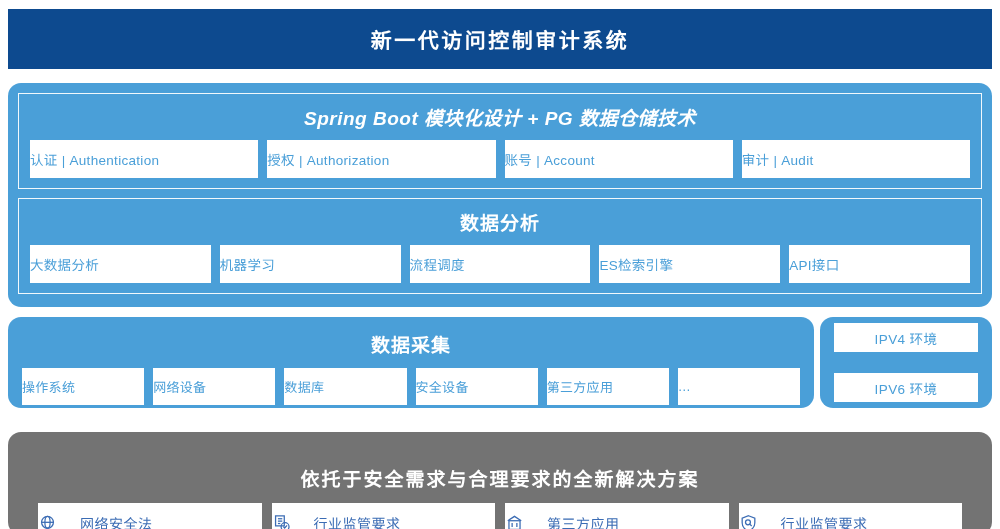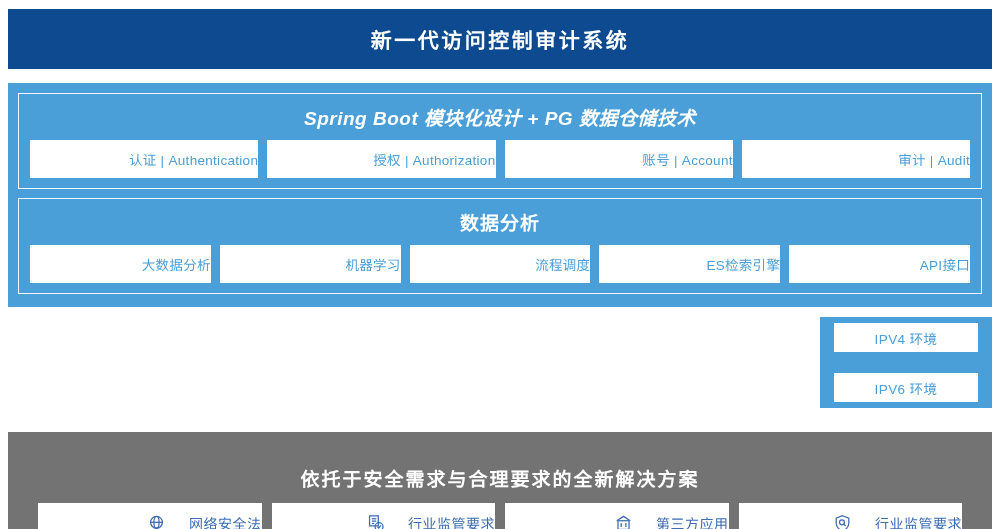--- a/index.html
+++ b/index.html
@@ -40,20 +40,21 @@
     font-size: 21px;
     font-weight: bold;
     letter-spacing: 2.5px;
   }
 
   
   .panel {
     position: absolute;
     box-sizing: border-box;
     background: #4a9fd8;
+    border-radius: 13px;
   }
   .panel-app {
     left: 8px;
     top: 83px;
     width: 984px;
     height: 224px;
     padding: 10px;
   }
   .panel-collect {
     left: 8px;
@@ -130,21 +131,21 @@
     padding: 0 1px;
   }
   .card {
     flex: 1 1 0;
     background: #ffffff;
     color: #4a9fd8;
     font-size: 13.5px;
     height: 38px;
     display: flex;
     align-items: center;
-    justify-content: flex-end;
+    justify-content: flex-start;
     box-sizing: border-box;
     white-space: nowrap;
     letter-spacing: 0.3px;
   }
   .panel-collect .card {
     height: 37px;
     font-size: 13px;
   }
   .panel-collect .cards {
     padding: 0 14px 0 14px;
@@ -232,20 +233,43 @@
           <span>ES检索引擎</span>
         </div>
         <div class="card">
           <span>API接口</span>
         </div>
       </div>
     </div>
 
   </div>
 
+  <div class="panel panel-collect">
+    <div class="section-title">数据采集</div>
+    <div class="cards">
+      <div class="card">
+        <span>操作系统</span>
+      </div>
+      <div class="card">
+        <span>网络设备</span>
+      </div>
+      <div class="card">
+        <span>数据库</span>
+      </div>
+      <div class="card">
+        <span>安全设备</span>
+      </div>
+      <div class="card">
+        <span>第三方应用</span>
+      </div>
+      <div class="card">
+        <span>…</span>
+      </div>
+    </div>
+  </div>
 
   <div class="panel panel-ip">
     <div class="ip-card">
       <span>IPV4 环境</span>
     </div>
     <div class="ip-card">
       <span>IPV6 环境</span>
     </div>
   </div>
 

